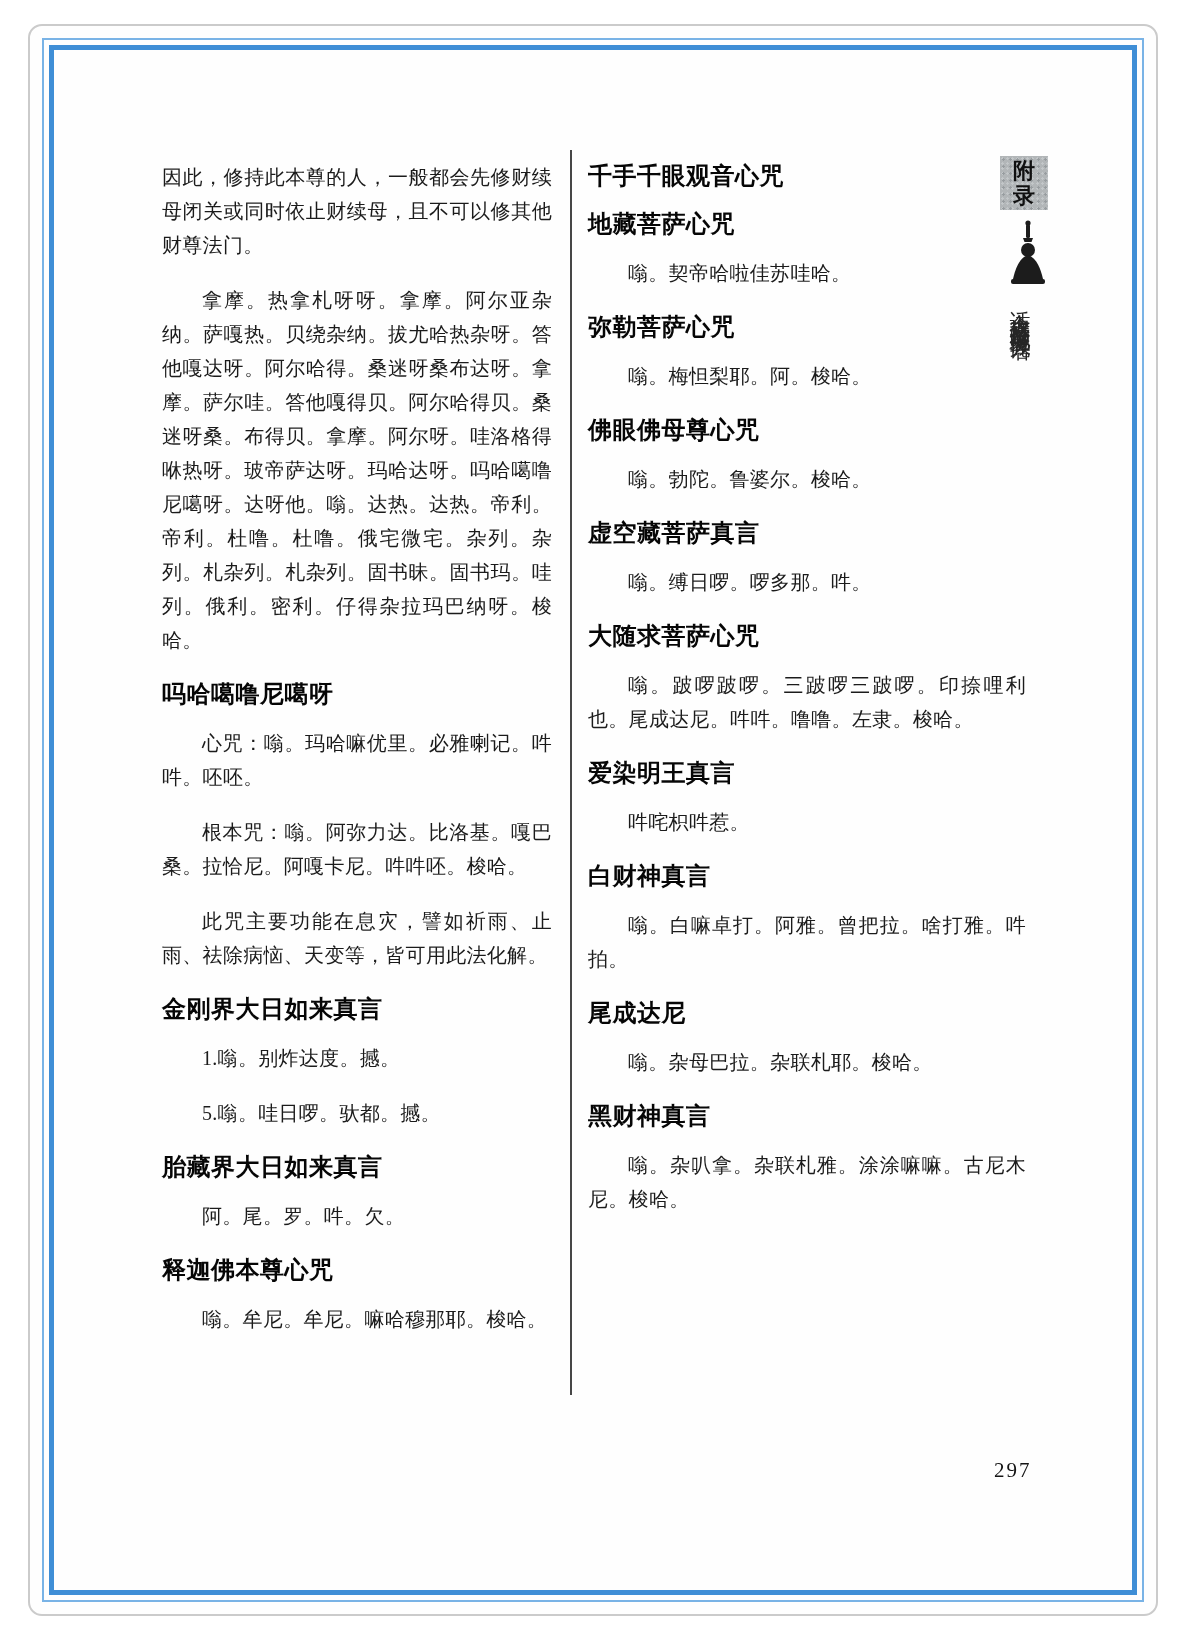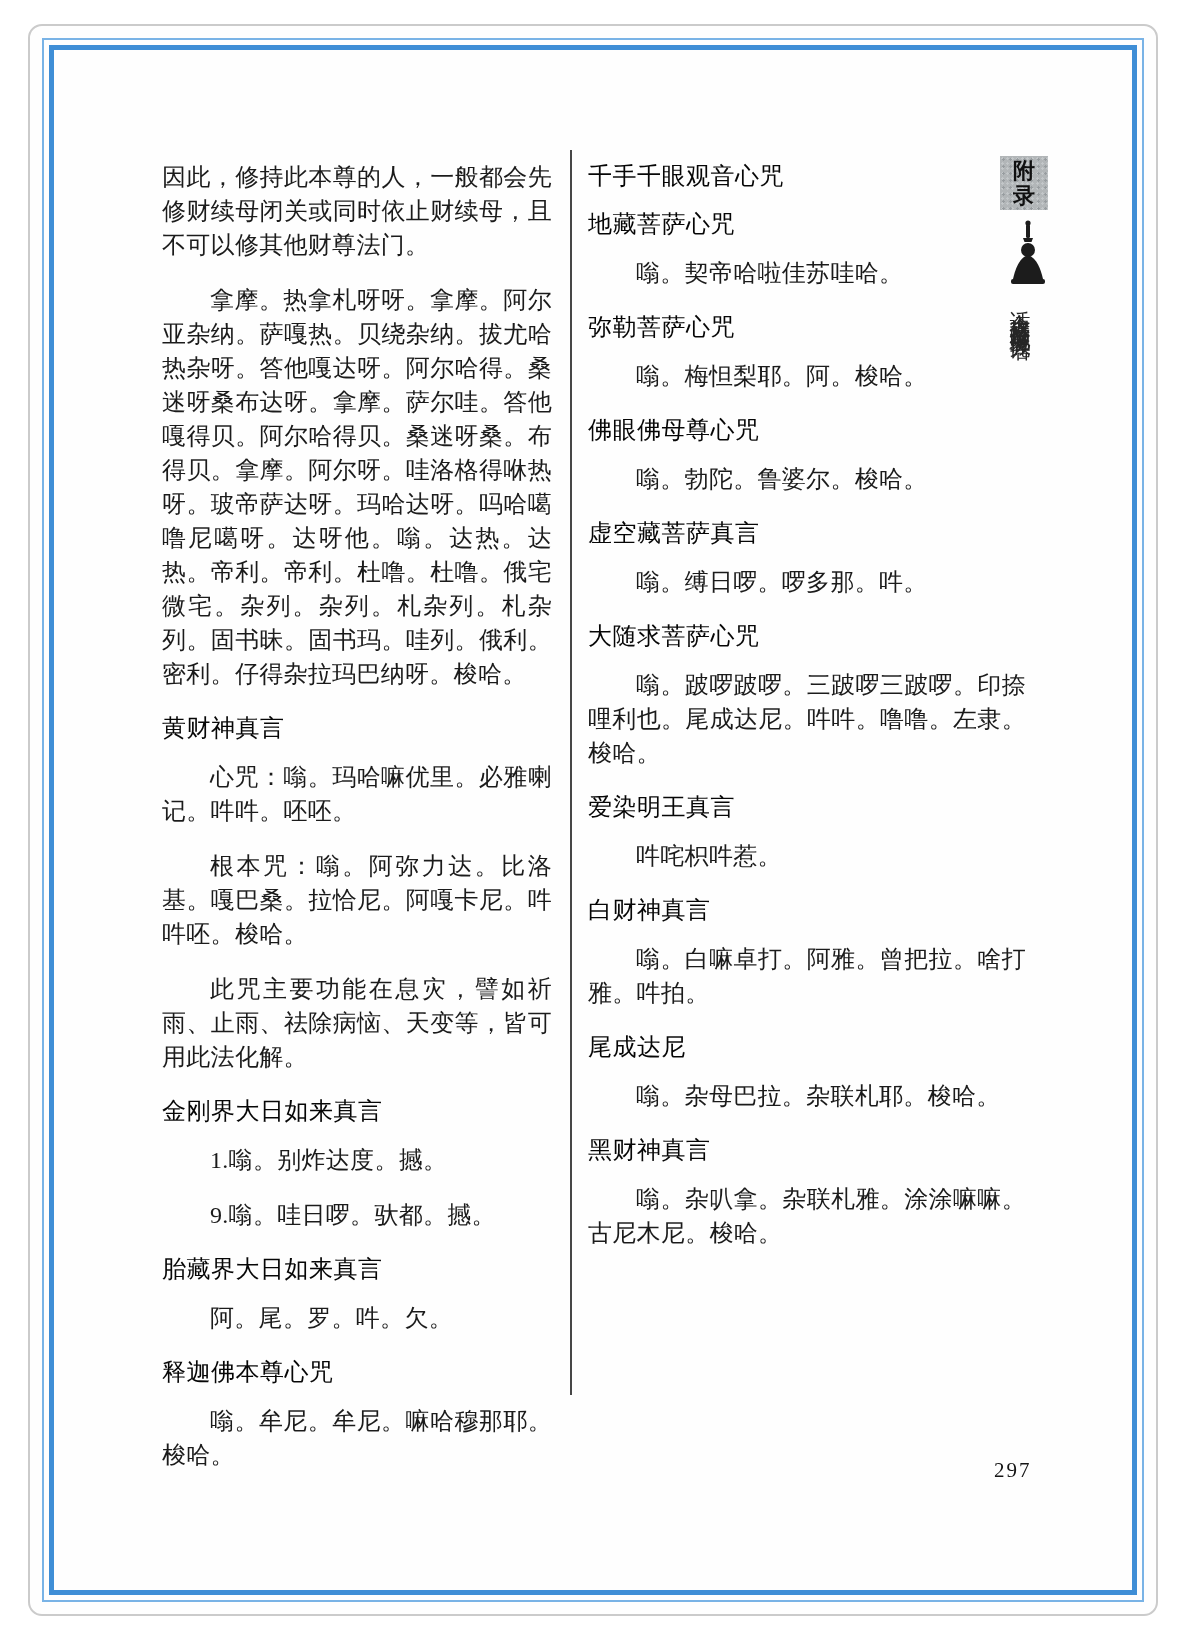--- a/index.html
+++ b/index.html
@@ -21,26 +21,26 @@
   }
   .frame-thick{
     position:absolute;left:5px;top:5px;right:5px;bottom:5px;
     border:5px solid #3f8ed6;
   }
   .col{position:absolute;}
   .col-left{left:162px;top:160px;width:390px;}
   .col-right{left:588px;top:160px;width:438px;}
   .col h3{
     font-family:"Liberation Sans", sans-serif;
-    font-size:24px;line-height:32px;font-weight:400;
+    font-size:24px;line-height:32px;font-weight:700;
     color:#060606;margin:10px 0 16px;letter-spacing:0.5px;
   }
   .col h3.first{margin-top:0;}
   .col p{
-    font-size:24px;line-height:34px;margin:0 0 21px;
+    font-size:20px;line-height:34px;margin:0 0 21px;
     text-align:justify;text-indent:2em;
     color:#1b1b1b;letter-spacing:0.3px;
   }
   .col p.noindent{text-indent:0;}
   .col-divider{
     position:absolute;left:570px;top:150px;width:2px;height:1245px;
     background:#474747;
   }
   .sidebar-tab{
     position:absolute;left:1000px;top:156px;width:48px;height:54px;
@@ -72,27 +72,27 @@
 
 <div class="page-card">
   <div class="frame-thin">
     <div class="frame-thick"></div>
   </div>
 </div>
 
 <div class="col col-left">
   <p class="noindent">因此，修持此本尊的人，一般都会先修财续母闭关或同时依止财续母，且不可以修其他财尊法门。</p>
   <p>拿摩。热拿札呀呀。拿摩。阿尔亚杂纳。萨嘎热。贝绕杂纳。拔尤哈热杂呀。答他嘎达呀。阿尔哈得。桑迷呀桑布达呀。拿摩。萨尔哇。答他嘎得贝。阿尔哈得贝。桑迷呀桑。布得贝。拿摩。阿尔呀。哇洛格得咻热呀。玻帝萨达呀。玛哈达呀。吗哈噶噜尼噶呀。达呀他。嗡。达热。达热。帝利。帝利。杜噜。杜噜。俄宅微宅。杂列。杂列。札杂列。札杂列。固书昧。固书玛。哇列。俄利。密利。仔得杂拉玛巴纳呀。梭哈。</p>
-  <h3>黄财神真言</h3>
+  <h3>吗哈噶噜尼噶呀</h3>
   <p>心咒：嗡。玛哈嘛优里。必雅喇记。吽吽。呸呸。</p>
   <p>根本咒：嗡。阿弥力达。比洛基。嘎巴桑。拉恰尼。阿嘎卡尼。吽吽呸。梭哈。</p>
   <p>此咒主要功能在息灾，譬如祈雨、止雨、祛除病恼、天变等，皆可用此法化解。</p>
   <h3>金刚界大日如来真言</h3>
   <p>1.嗡。别炸达度。撼。</p>
-  <p>9.嗡。哇日啰。驮都。撼。</p>
+  <p>5.嗡。哇日啰。驮都。撼。</p>
   <h3>胎藏界大日如来真言</h3>
   <p>阿。尾。罗。吽。欠。</p>
   <h3>释迦佛本尊心咒</h3>
   <p>嗡。牟尼。牟尼。嘛哈穆那耶。梭哈。</p>
 </div>
 
 <div class="col-divider"></div>
 
 <div class="col col-right">
   <h3 class="first">千手千眼观音心咒</h3>

